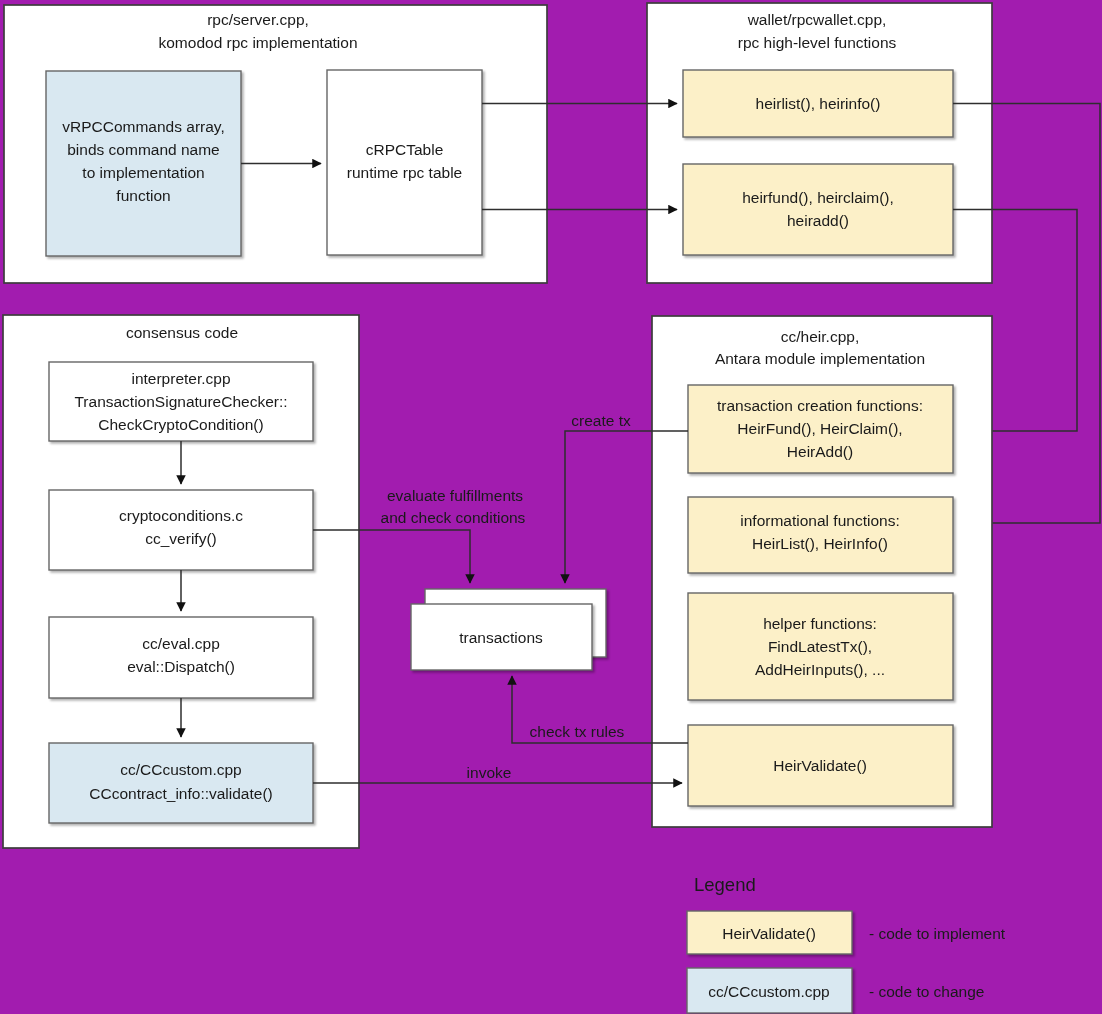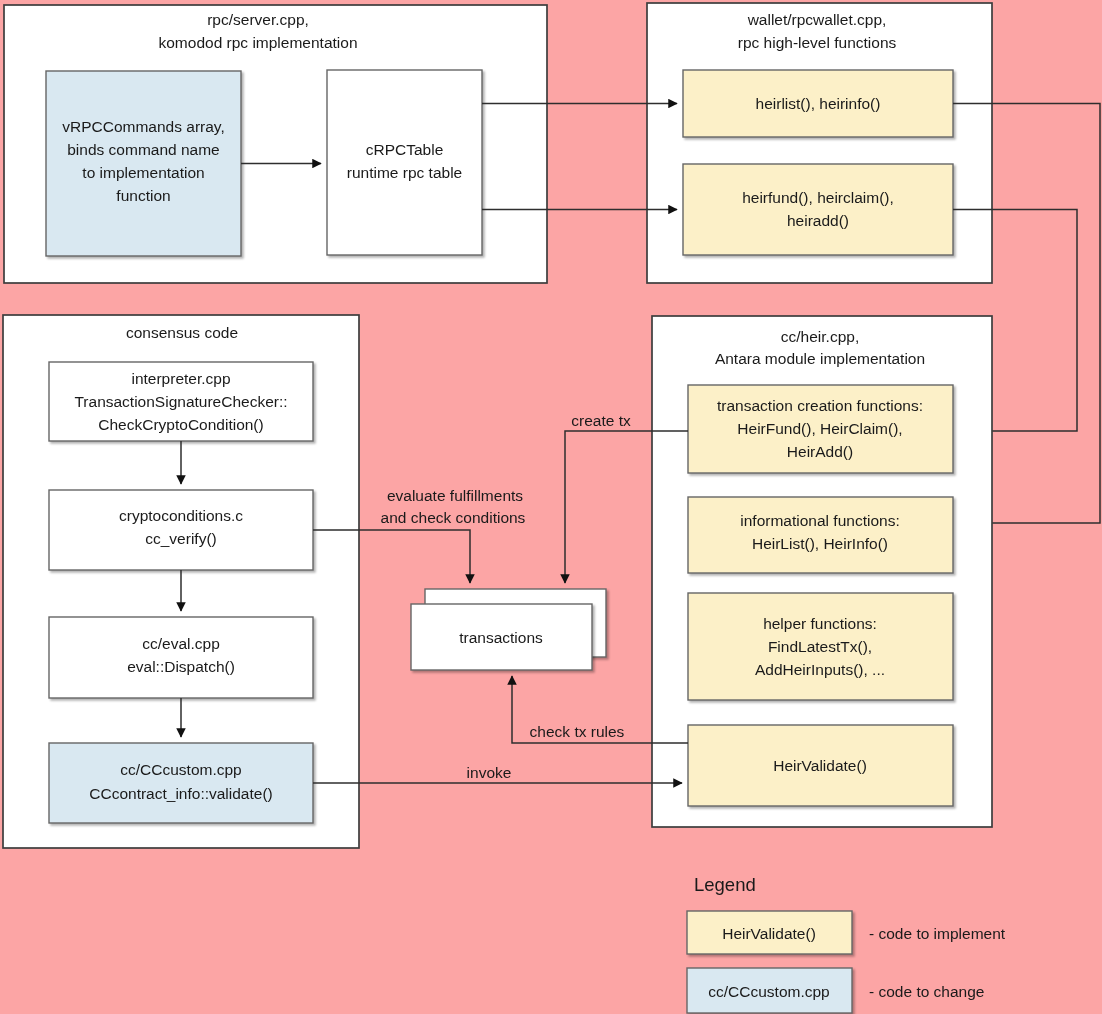--- a/index.html
+++ b/index.html
@@ -1,16 +1,16 @@
 <!DOCTYPE html>
 <html><head>
 <meta charset="utf-8">
 <style>
   html,body{margin:0;padding:0;background:#ffffff;}
-  .stage{position:relative;width:1102px;height:1014px;background:#fca5a5;overflow:hidden;}
+  .stage{position:relative;width:1102px;height:1014px;background:#a21caf;overflow:hidden;}
   svg{display:block;}
   text{font-family:"Liberation Sans","DejaVu Sans",sans-serif;fill:#1a1a1a;}
   .node-text{font-size:15.5px;text-anchor:middle;}
   .label-text{font-size:15.5px;text-anchor:middle;}
   .title-text{font-size:15.5px;text-anchor:middle;}
   .legend-title{font-size:18.5px;text-anchor:start;}
   .legend-desc{font-size:15.5px;text-anchor:start;}
   .container{fill:#ffffff;stroke:#3d3d3d;stroke-width:1.7;}
   .nodebox{stroke:#666666;stroke-width:1.4;}
   .whitebox{fill:#ffffff;}

